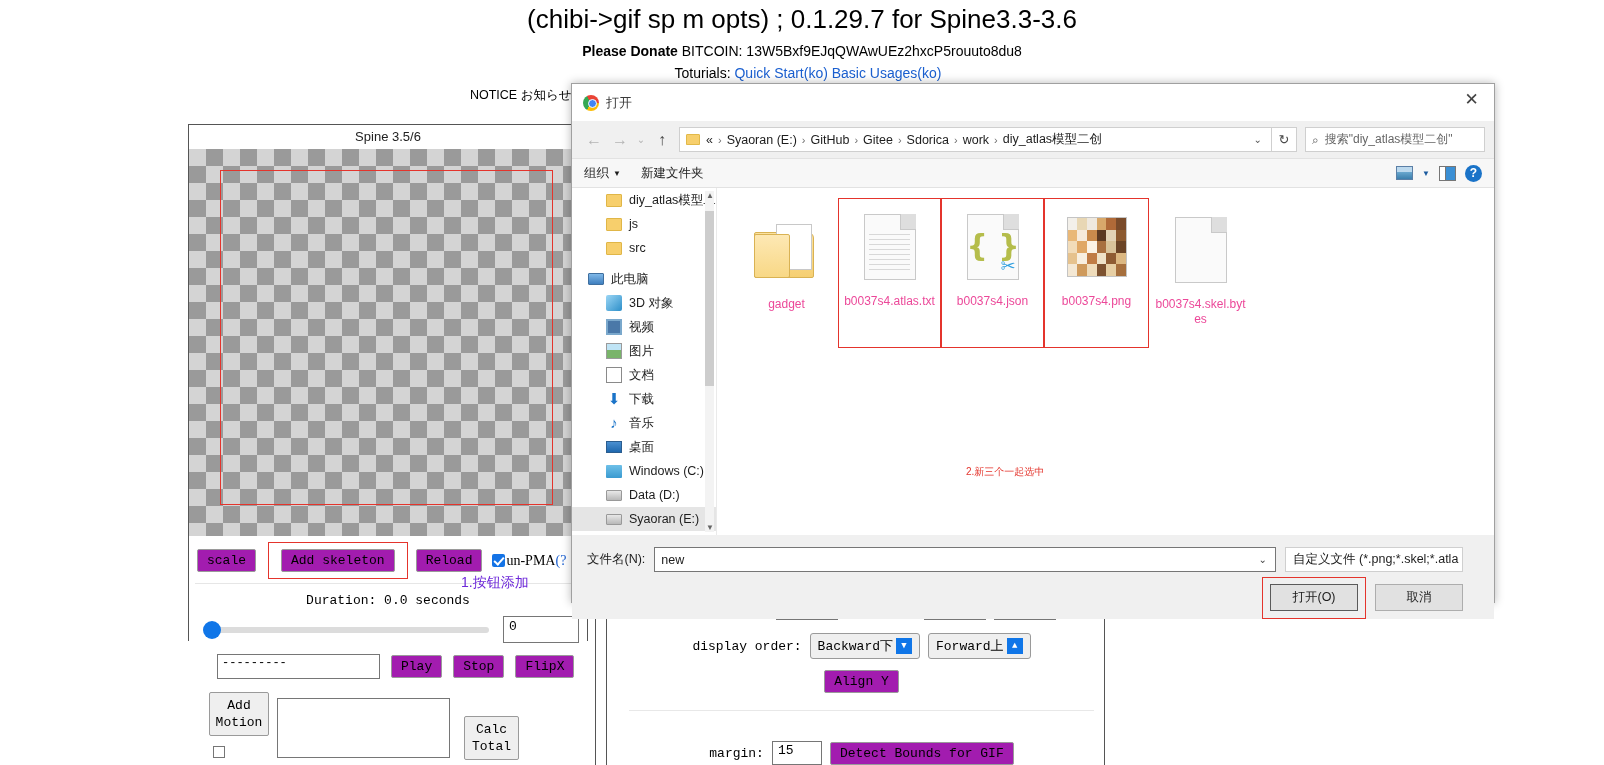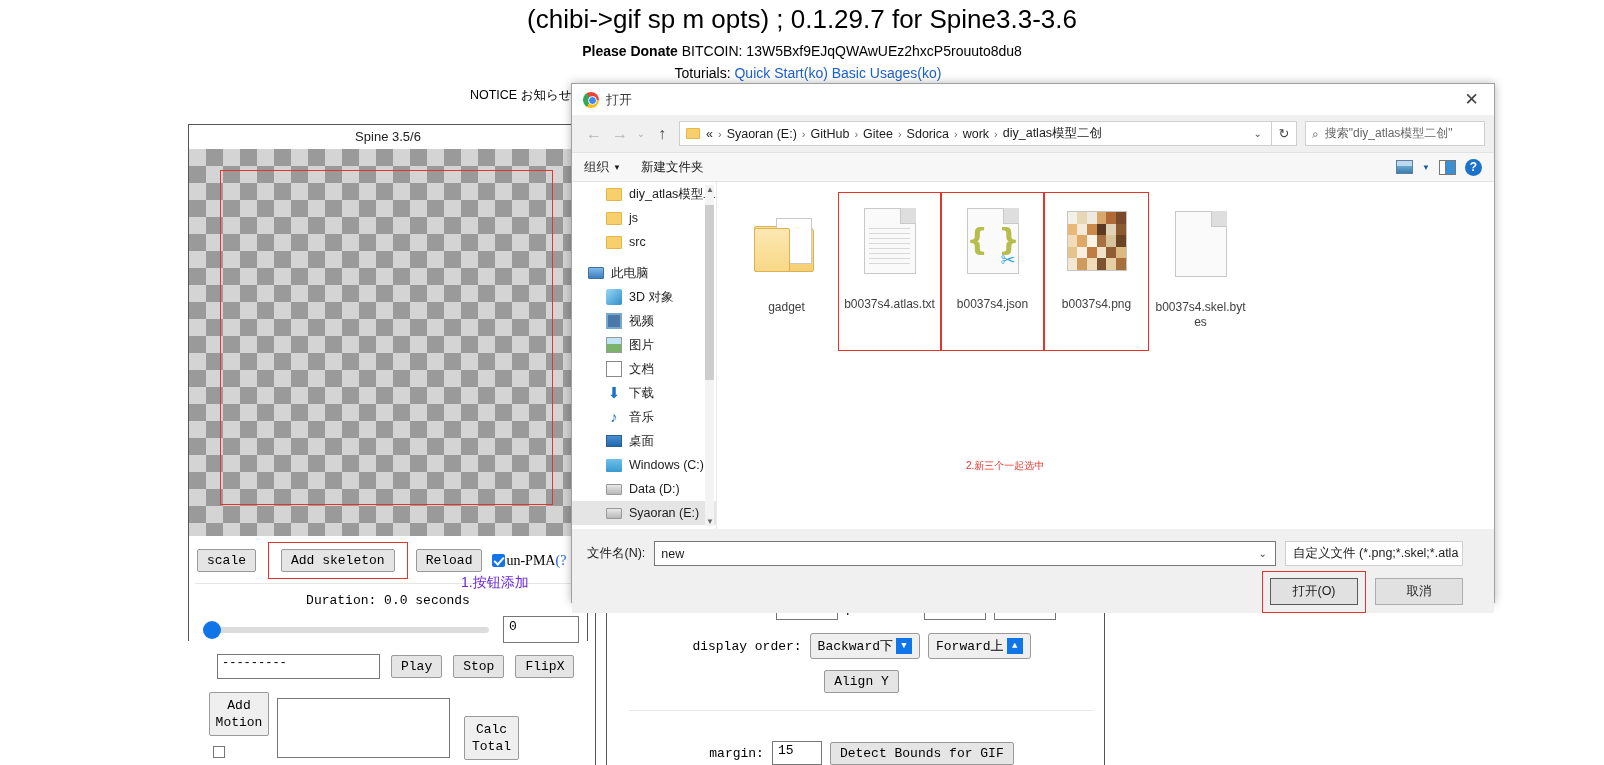--- a/index.html
+++ b/index.html
@@ -53,21 +53,21 @@
     border: 1px solid #e4342c;
   }
   .controls-area { background: #fff; padding: 0; position: relative; }
   .row1 {
     display: flex; align-items: center; gap: 0px;
     padding: 6px 0 4px 8px; position: relative;
   }
   .btn {
     font-family: "Liberation Mono", monospace;
     font-size: 13px; color: #000;
-    background: #e5e5e5;
+    background: #a21caf;
     border: 1px solid #9a9a9a;
     border-radius: 2px;
     padding: 3px 9px;
     cursor: pointer;
     white-space: nowrap;
   }
   .redbox-btn {
     border: 1px solid #e4342c;
     padding: 6px 12px 6px 12px;
     margin-left: 12px; margin-right: 8px;
@@ -171,21 +171,21 @@
   
   .dialog {
     position: absolute; left: 571px; top: 83px;
     width: 924px; height: 520px;
     background: #f0f0f0;
     border: 1px solid #a0a0a0;
     box-shadow: 0 0 9px rgba(0,0,0,0.28);
     font-family: "Liberation Sans", sans-serif;
   }
   .dlg-titlebar {
-    height: 31px; background: #ffffff;
+    height: 37px; background: #ffffff;
     display: flex; align-items: center; padding: 0 0 0 11px;
     position: relative;
   }
   .chrome-icon {
     width: 16px; height: 16px; border-radius: 50%;
     background:
       conic-gradient(from -30deg, #ea4335 0deg 120deg, #fbbc05 120deg 240deg, #34a853 240deg 360deg);
     position: relative; margin-right: 7px;
   }
   .chrome-icon:after {
@@ -290,22 +290,22 @@
   }
   .files-row { display: flex; gap: 0px; align-items: flex-start; }
   .file-cell {
     width: 103px; text-align: center; padding: 4px 2px 6px;
     position: relative; cursor: pointer;
   }
   .file-cell.boxed { border: 1px solid #e4342c; padding-bottom: 38px; margin-top: -4px;}
   .file-cell.boxed.w2 { width: 105px; }
   .fc-icon { height: 88px; display: flex; align-items: center; justify-content: center; }
   .fc-label {
-    font-size: 12px; color: #404040; line-height: 15px; word-break: break-all;
-    padding: 0 2px; margin-top: 12px;
+    font-size: 12px; color: #ec4899; line-height: 15px; word-break: break-all;
+    padding: 0 2px; margin-top: 3px;
   }
   
   .g-folder { width: 66px; height: 56px; position: relative; }
   .g-folder .back {
     position:absolute; left:0; bottom:0; width: 60px; height:46px;
     background: linear-gradient(#fbe2a0,#f6cf72); border:1px solid #d9b253; border-radius:2px 6px 2px 2px;
   }
   .g-folder .paper {
     position:absolute; left:22px; top:2px; width:36px; height:46px; background:#fff;
     border:1px solid #c8c8c8;

